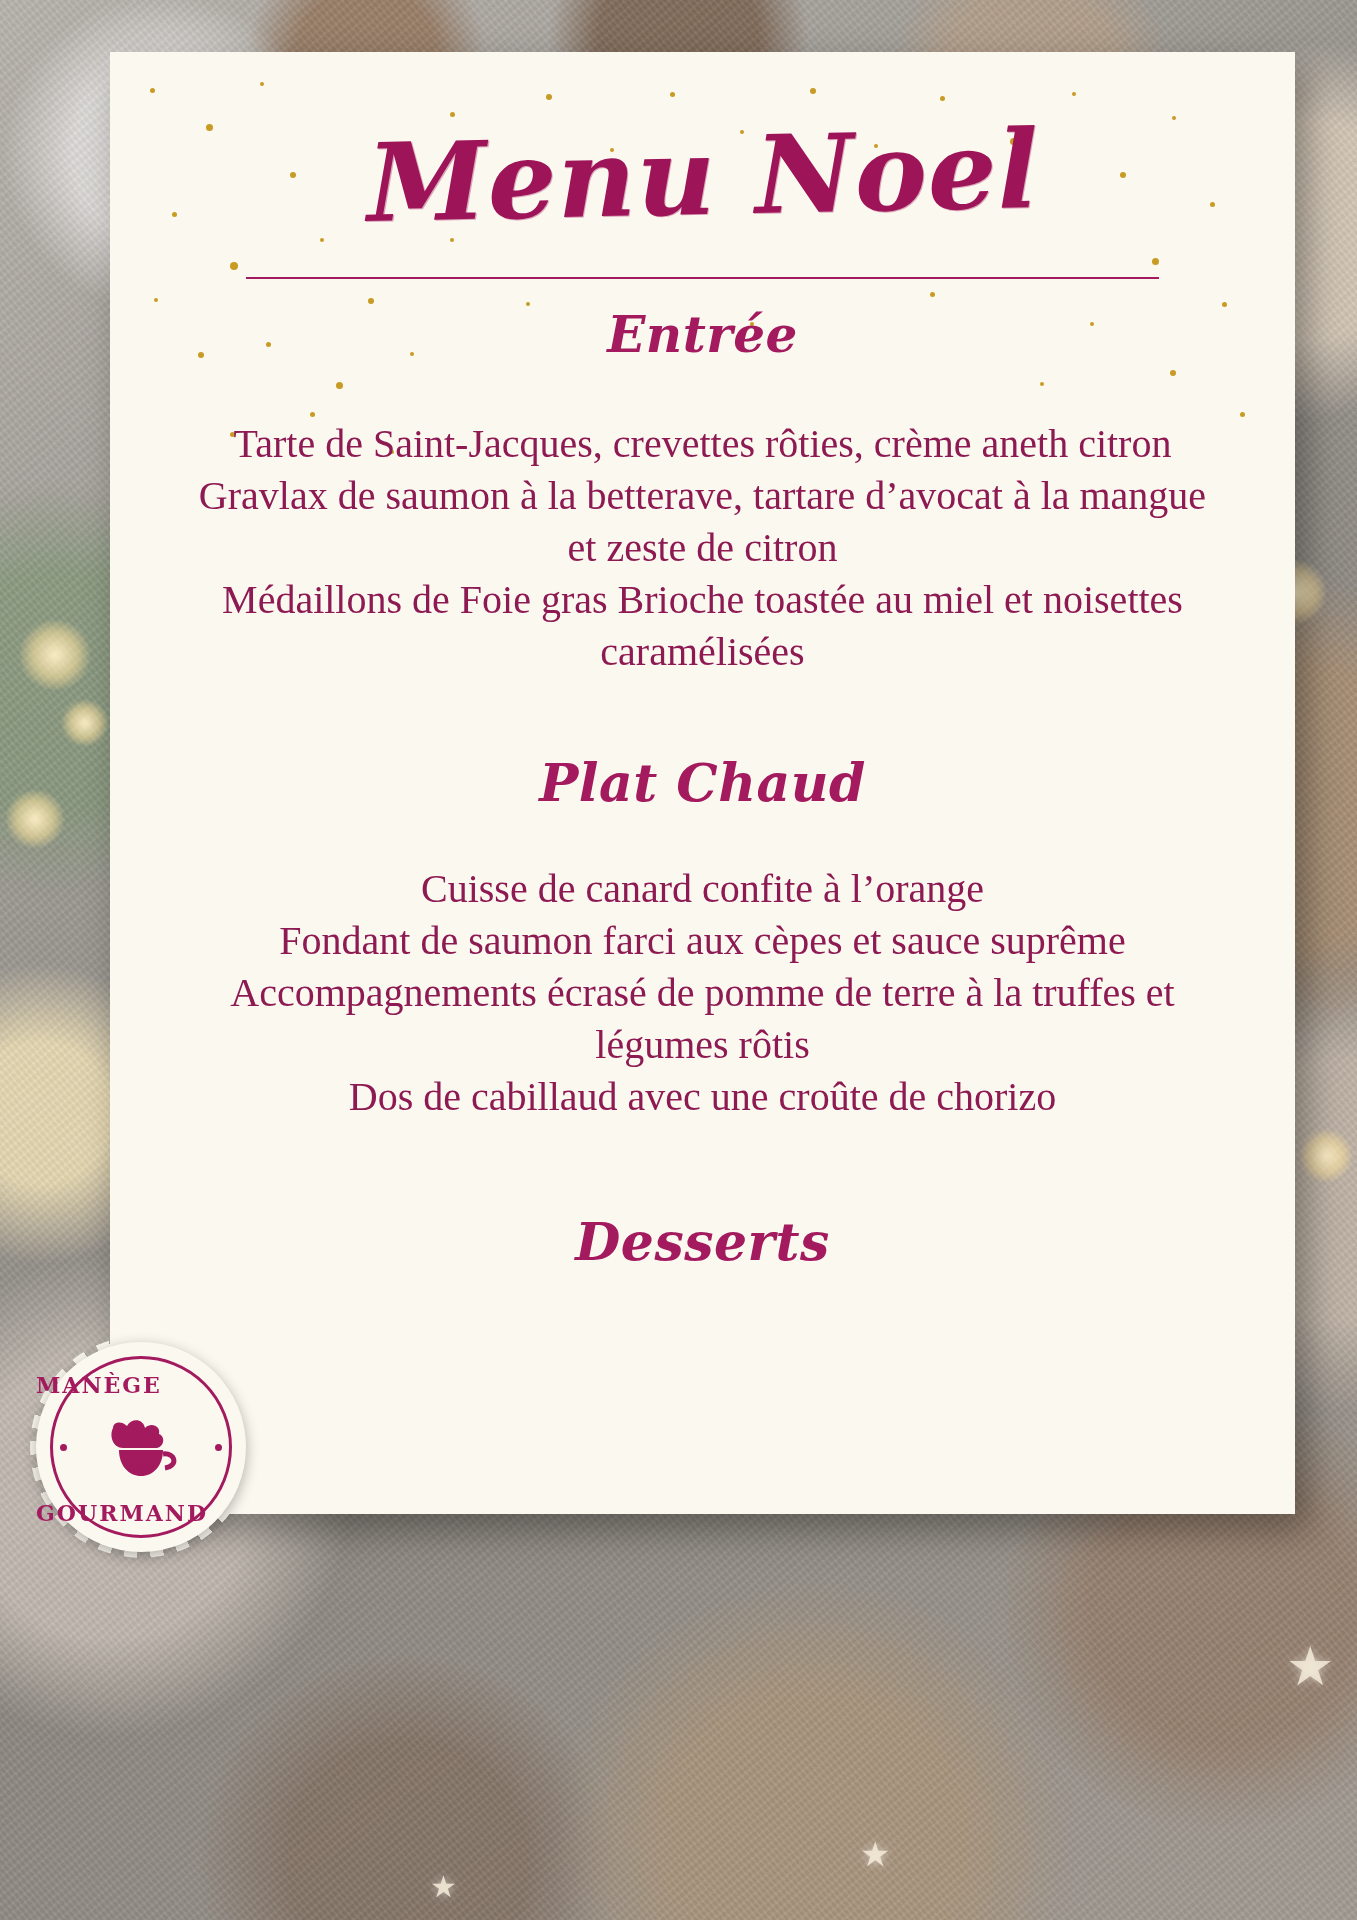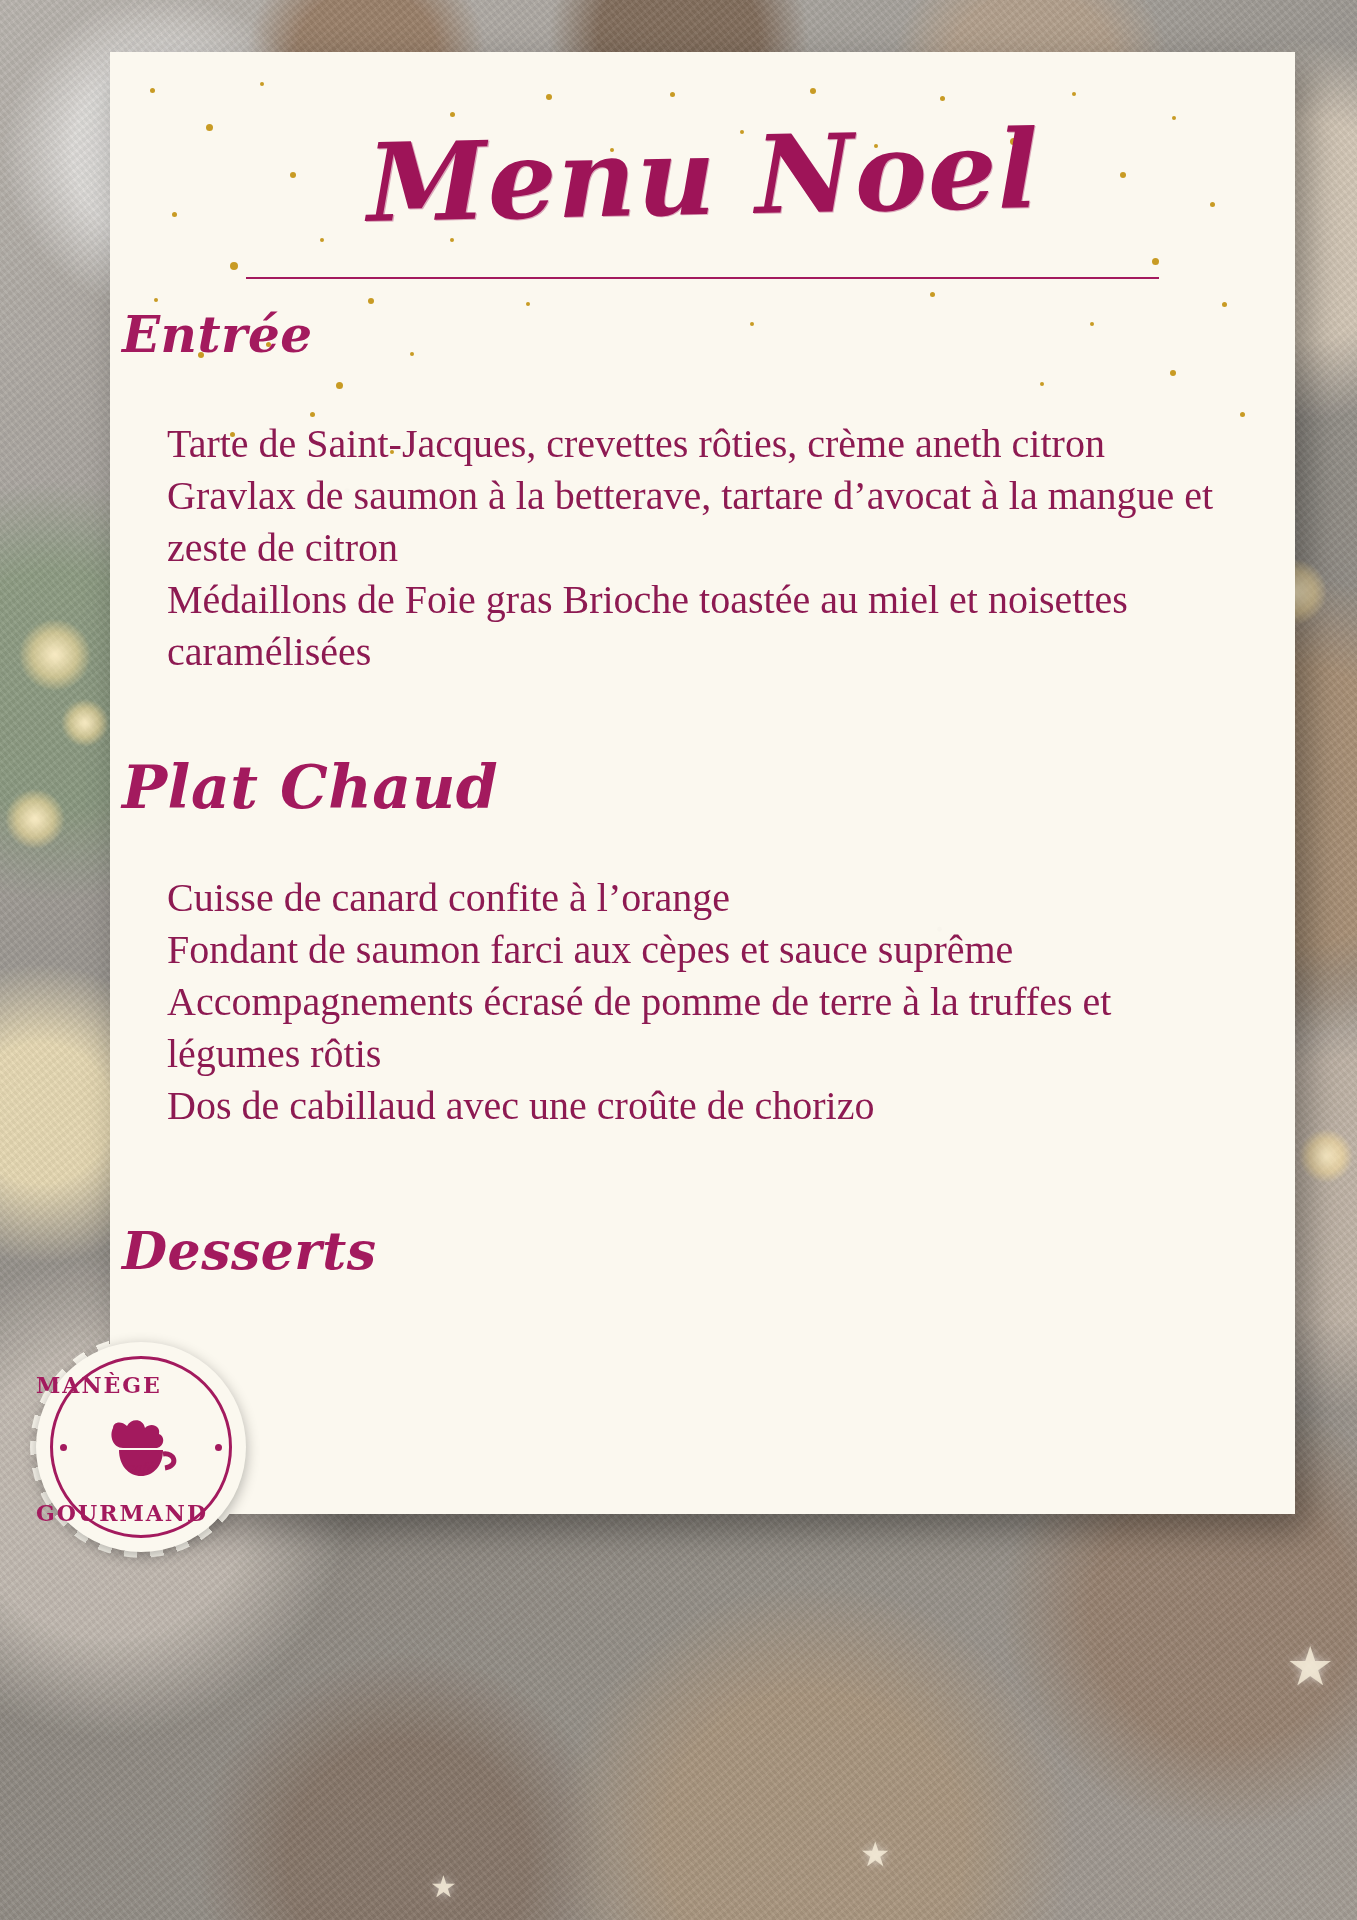--- a/index.html
+++ b/index.html
@@ -110,40 +110,41 @@
 
   .rule {
     position: relative;
     margin: 44px 136px 0 136px;
     height: 2px;
     background: #a31a5e;
   }
 
   .section-heading {
     position: relative;
-    text-align: left;
+    text-align: center;
     color: #a31a5e;
     font-family: "DejaVu Serif", serif;
     font-style: italic;
     font-weight: 700;
     font-size: 50px;
     letter-spacing: 0.5px;
-    margin: 12px;
+    margin: 0;
   }
   .section-heading.entree { margin-top: 26px; }
-  .section-heading.plat   { margin-top: 74px; font-size: 60px; }
+  .section-heading.plat   { margin-top: 74px; font-size: 52px; }
   .section-heading.dessert{ margin-top: 88px; font-size: 52px; }
 
   .items {
     position: relative;
+    text-align: center;
     color: #8d1a52;
     font-family: "Liberation Serif", serif;
     font-size: 40px;
     line-height: 1.3;
-    padding: 0 57px;
+    padding: 0 72px;
   }
   .items.entree { margin-top: 54px; }
   .items.plat   { margin-top: 50px; }
   .items.dessert{ margin-top: 46px; }
   .item { margin: 0; }
 
   
   .logo {
     position: absolute;
     left: 36px;

